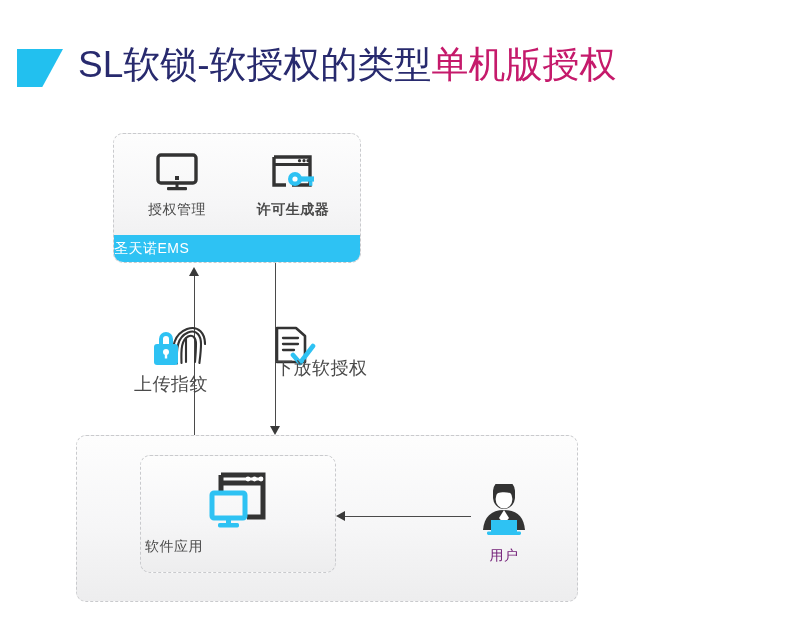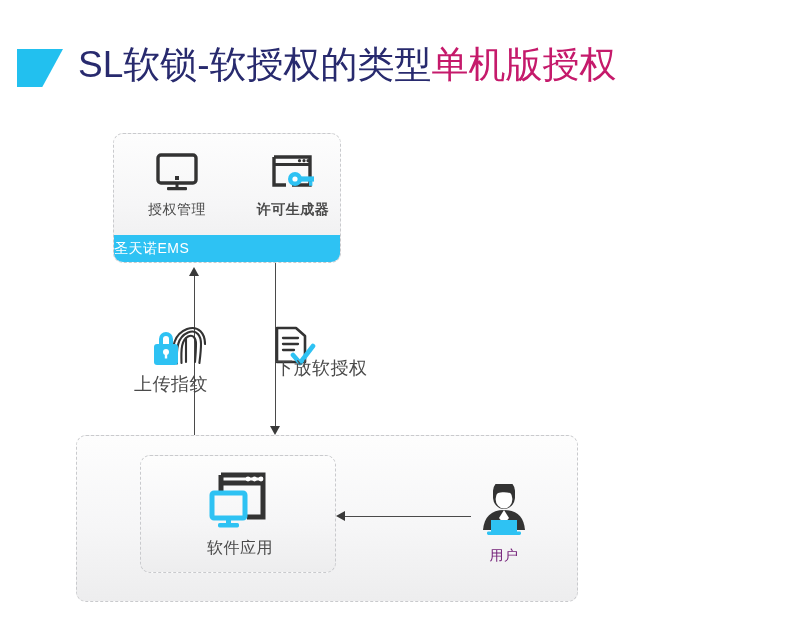--- a/index.html
+++ b/index.html
@@ -56,21 +56,21 @@
     border: 1px dashed #c9cacd;
     border-radius: 10px;
     background: linear-gradient(to bottom, #fdfdfd 0%, #f6f6f7 55%, #ededee 100%);
     box-sizing: border-box;
   }
 
   
   #ems-card {
     left: 113px;
     top: 133px;
-    width: 228px;
+    width: 248px;
     height: 130px;
     overflow: hidden;
   }
   #ems-inner {
     position: absolute;
     left: 0;
     top: 0;
     right: 0;
     height: 97px;
   }
@@ -158,22 +158,22 @@
     top: 13px;
     height: 62px;
     display: flex;
     align-items: center;
     justify-content: center;
   }
   #app-label {
     position: absolute;
     left: 4px; right: 0;
     top: 82px;
-    text-align: center;
-    font-size: 16px;
+    text-align: left;
+    font-size: 14px;
     color: #4a4a4a;
     letter-spacing: 0.5px;
   }
 
   #user-block {
     position: absolute;
     left: 468px;
     top: 484px;
     width: 72px;
     text-align: center;

